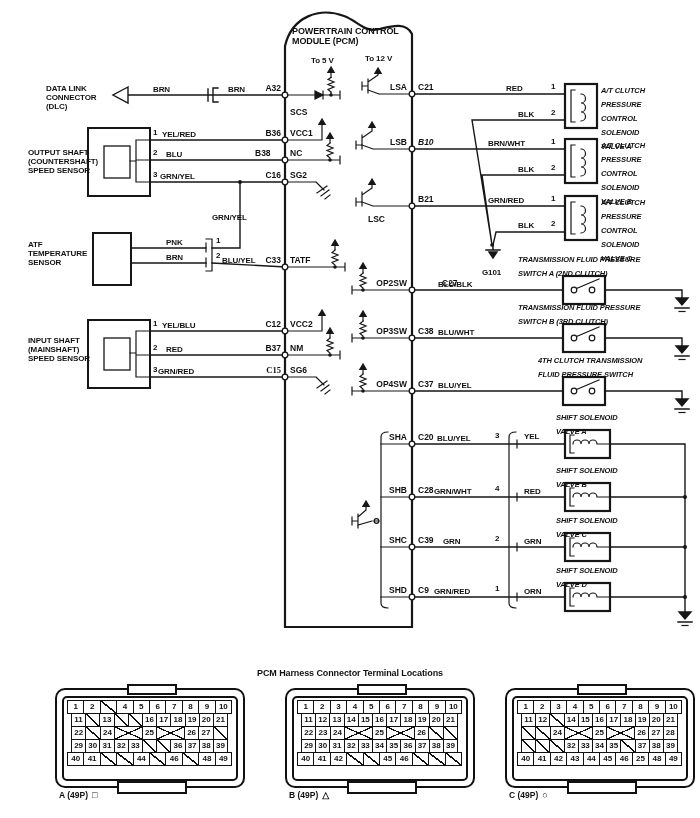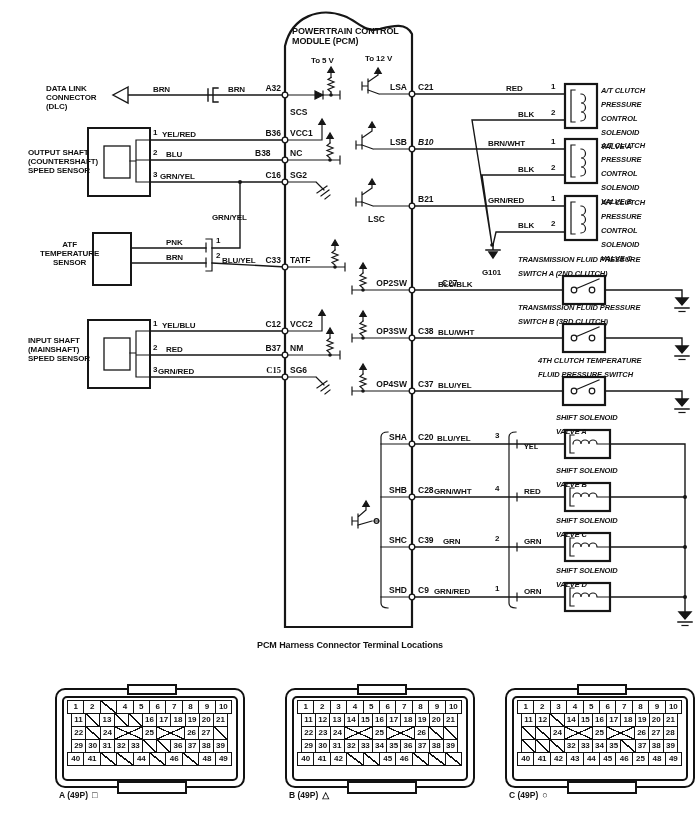--- a/index.html
+++ b/index.html
@@ -255,21 +255,21 @@
 MODULE (PCM)</div>
 <div class="lbl" style="left:311px;top:56px;">To 5 V</div>
 <div class="lbl" style="left:365px;top:54px;">To 12 V</div>
 
 <div class="lbl" style="left:46px;top:84px;">DATA LINK
 CONNECTOR
 (DLC)</div>
 <div class="lbl" style="left:28px;top:148px;">OUTPUT SHAFT
 (COUNTERSHAFT)
 SPEED SENSOR</div>
-<div class="lbl" style="left:40px;top:240px;text-align:center;">ATF
+<div class="lbl" style="left:28px;top:240px;">ATF
 TEMPERATURE
 SENSOR</div>
 <div class="lbl" style="left:28px;top:336px;">INPUT SHAFT
 (MAINSHAFT)
 SPEED SENSOR</div>
 
 <div class="lbl" style="left:153px;top:85px;">BRN</div>
 <div class="lbl" style="left:228px;top:85px;">BRN</div>
 <div class="lbl" style="left:153px;top:128px;">1</div>
 <div class="lbl" style="left:162px;top:130px;">YEL/RED</div>
@@ -318,29 +318,29 @@
 SOLENOID
 VALVE C</div>
 <div class="lbl" style="left:482px;top:268px;">G101</div>
 
 <div class="lbl s7" style="left:518px;top:253px;">TRANSMISSION FLUID PRESSURE
 SWITCH A (2ND CLUTCH)</div>
 <div class="lbl" style="left:438px;top:280px;">BLU/BLK</div>
 <div class="lbl s7" style="left:518px;top:301px;">TRANSMISSION FLUID PRESSURE
 SWITCH B (3RD CLUTCH)</div>
 <div class="lbl" style="left:438px;top:328px;">BLU/WHT</div>
-<div class="lbl s7" style="left:538px;top:354px;">4TH CLUTCH TEMPERATURE
+<div class="lbl s7" style="left:538px;top:354px;">4TH CLUTCH TRANSMISSION
 FLUID PRESSURE SWITCH</div>
 <div class="lbl" style="left:438px;top:381px;">BLU/YEL</div>
 
 <div class="lbl s7" style="left:556px;top:411px;">SHIFT SOLENOID
 VALVE A</div>
 <div class="lbl" style="left:437px;top:434px;">BLU/YEL</div>
 <div class="lbl" style="left:495px;top:431px;">3</div>
-<div class="lbl" style="left:524px;top:442px;font-family:Liberation Mono, monospace;">YEL</div>
+<div class="lbl" style="left:524px;top:432px;">YEL</div>
 <div class="lbl s7" style="left:556px;top:464px;">SHIFT SOLENOID
 VALVE B</div>
 <div class="lbl" style="left:434px;top:487px;">GRN/WHT</div>
 <div class="lbl" style="left:495px;top:484px;">4</div>
 <div class="lbl" style="left:524px;top:487px;">RED</div>
 <div class="lbl s7" style="left:556px;top:514px;">SHIFT SOLENOID
 VALVE C</div>
 <div class="lbl" style="left:443px;top:537px;">GRN</div>
 <div class="lbl" style="left:495px;top:534px;">2</div>
 <div class="lbl" style="left:524px;top:537px;">GRN</div>
@@ -382,21 +382,21 @@
       <span class="pin" style="left: 368px; top: 432px; width: 39px; text-align: right;">SHA</span>
       <span class="pin" style="left: 418px; top: 432px; width: 34px;">C20</span>
       <span class="pin" style="left: 368px; top: 485px; width: 39px; text-align: right;">SHB</span>
       <span class="pin" style="left: 418px; top: 485px; width: 34px;">C28</span>
       <span class="pin" style="left: 368px; top: 535px; width: 39px; text-align: right;">SHC</span>
       <span class="pin" style="left: 418px; top: 535px; width: 34px;">C39</span>
       <span class="pin" style="left: 368px; top: 585px; width: 39px; text-align: right;">SHD</span>
       <span class="pin" style="left: 418px; top: 585px; width: 34px;">C9</span>
     </div>
 
-<div class="lbl s9 ctr" style="left:180px;top:640px;width:340px;">PCM Harness Connector Terminal Locations</div>
+<div class="lbl s9 ctr" style="left:180px;top:668px;width:340px;">PCM Harness Connector Terminal Locations</div>
 
 <div class="connector" id="conn0" style="left:55px;top:688px;">
   <div class="shell"></div>
   <div class="tabtop"></div>
   <div class="tabbot"></div>
   <div class="shell2"></div>
   <div class="grid">
         <div class="crow">
           <div class="cell">1</div>
           <div class="cell">2</div>

